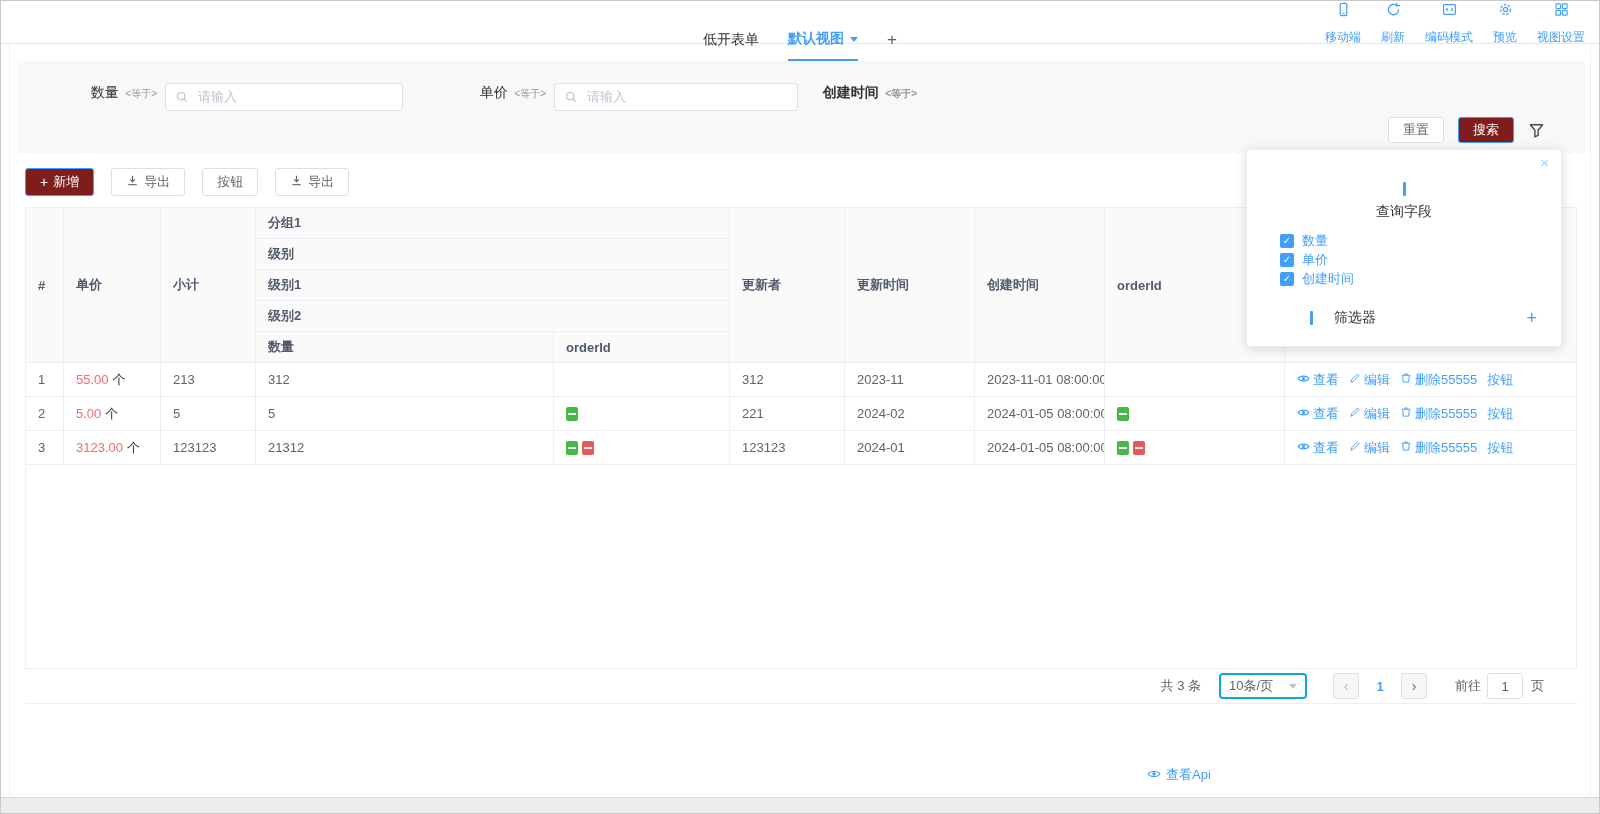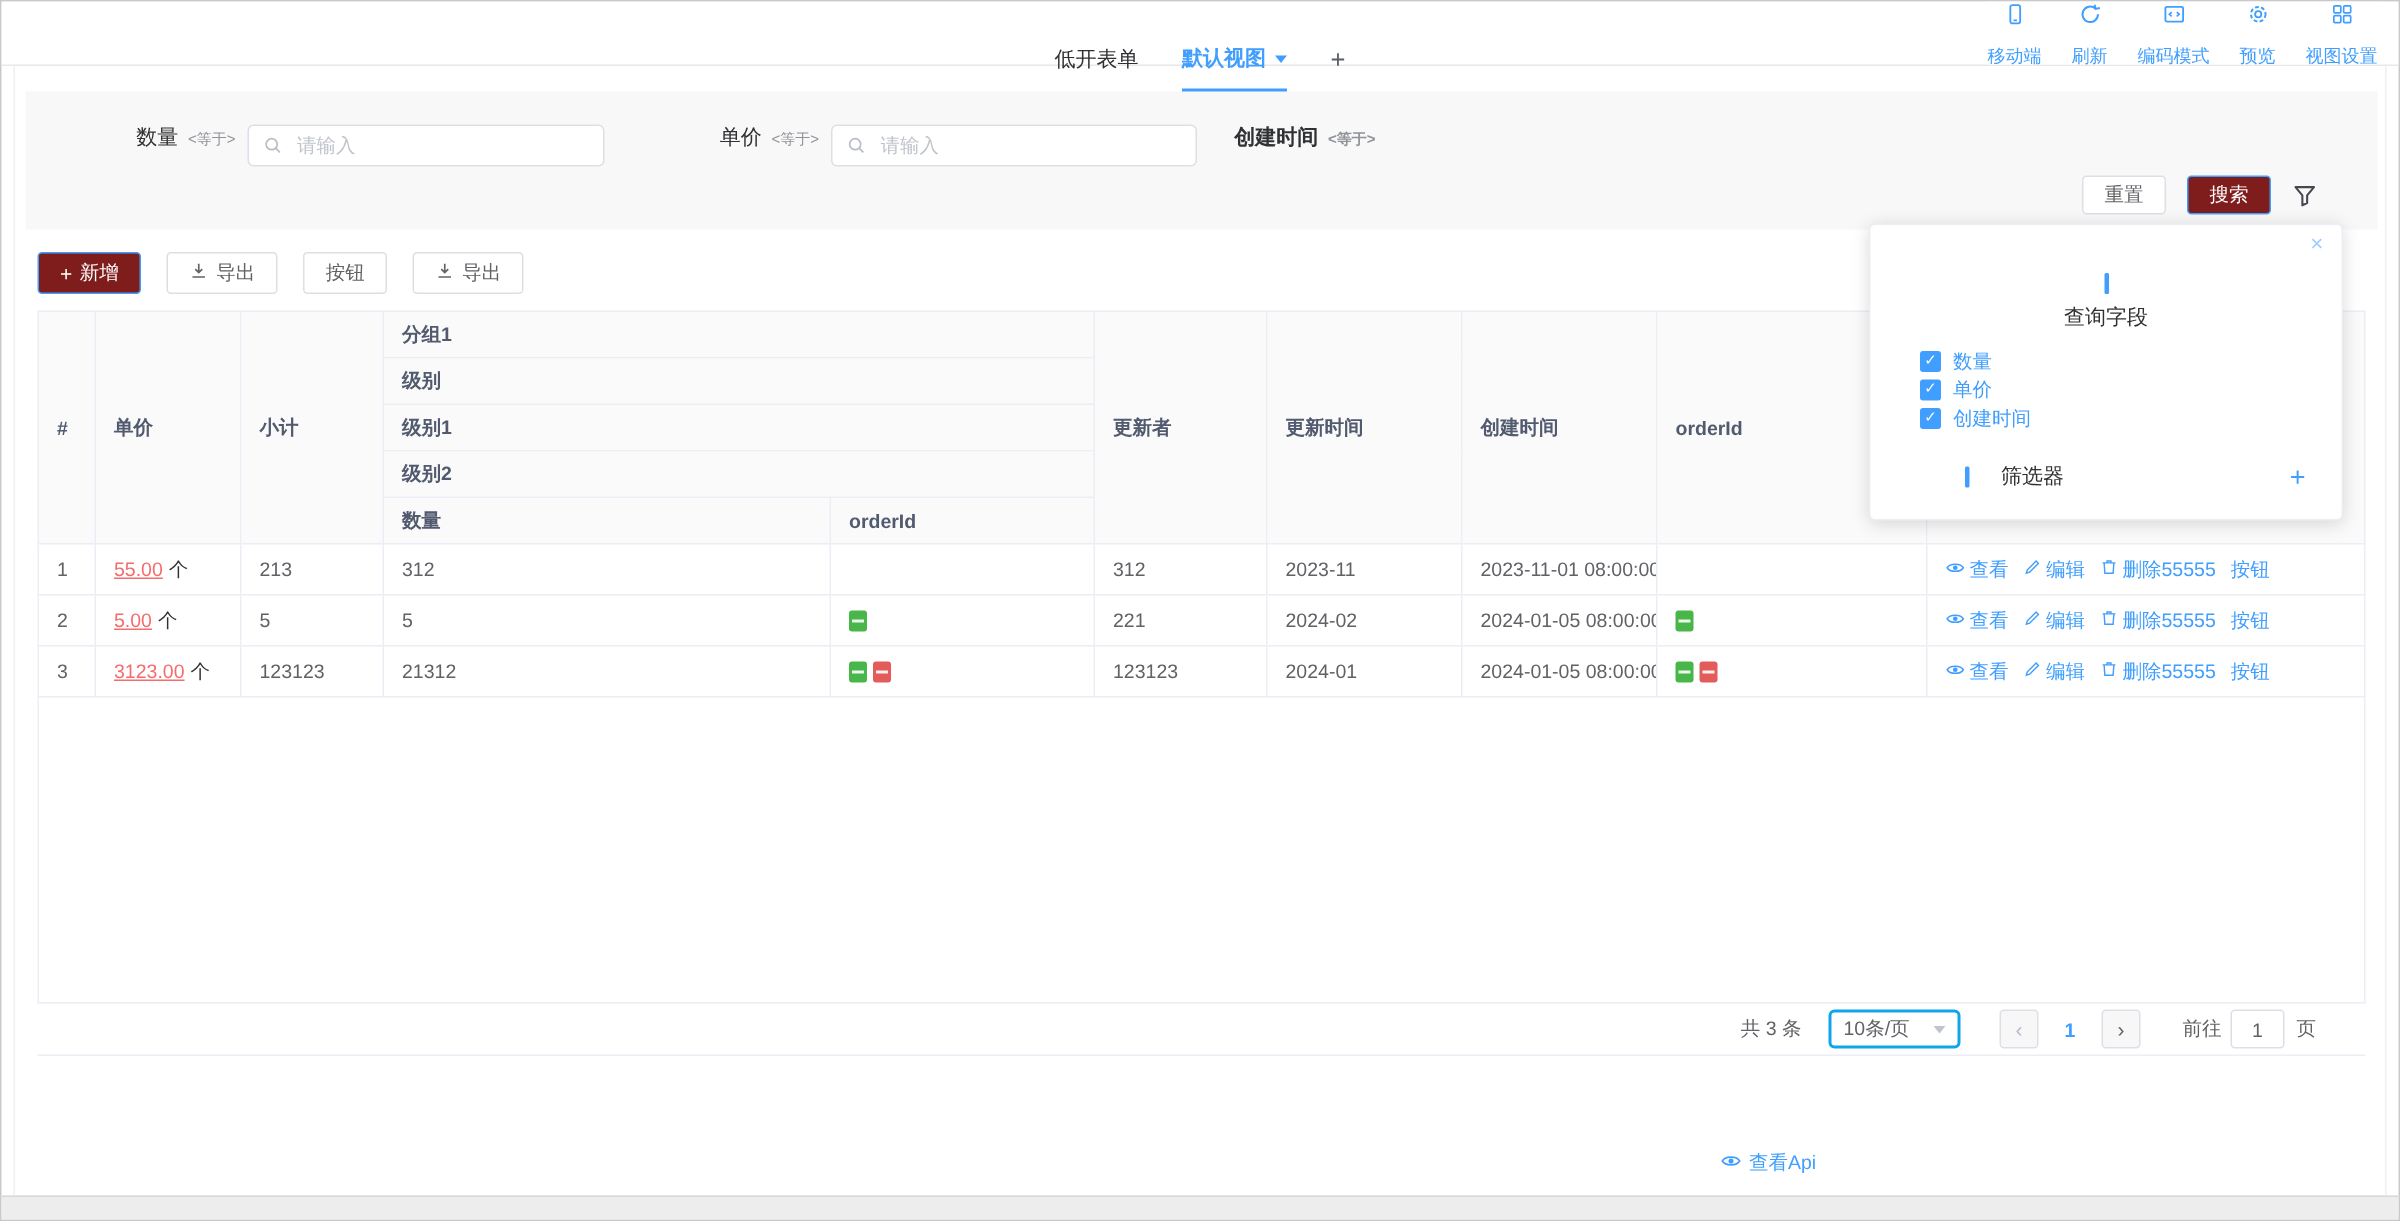--- a/index.html
+++ b/index.html
@@ -46,21 +46,21 @@
   .toolbar{position:absolute;left:24px;top:167px;display:flex;gap:17px;}
   .toolbar .btn{height:28px;}
   .plus-glyph{font-size:14px;line-height:14px;}
 
   
   .table-zone{position:absolute;left:24px;top:206px;width:1552px;height:462px;display:flex;flex-direction:column;}
   table.grid{width:100%;border-collapse:collapse;table-layout:fixed;}
   .grid th,.grid td{border:1px solid #ebeef5;padding:0 12px;font-size:13px;text-align:left;overflow:hidden;white-space:nowrap;}
   .grid thead th{background:#fafafa;color:#515a6e;font-weight:bold;height:30px;}
   .grid tbody td{height:33px;color:#606266;background:#fff;}
-  .price{color:#f56c6c;text-decoration:underline;}
+  .price{color:#f56c6c;}
   .unit{color:#303133;margin-left:4px;}
   .table-empty{flex:1;border-left:1px solid #ebeef5;border-right:1px solid #ebeef5;border-bottom:1px solid #ebeef5;}
   .tag{display:inline-block;width:12px;height:14px;border-radius:2px;margin-right:4px;vertical-align:middle;position:relative;}
   .tag::after{content:"";position:absolute;left:2px;right:2px;top:6px;height:2px;background:rgba(255,255,255,.9);}
   .tag-green{background:#49b649;}
   .tag-red{background:#e35b5b;}
   .acts{display:flex;align-items:center;gap:10px;}
   .a-link{color:#409eff;display:inline-flex;align-items:center;gap:3px;cursor:pointer;white-space:nowrap;}
 
   

